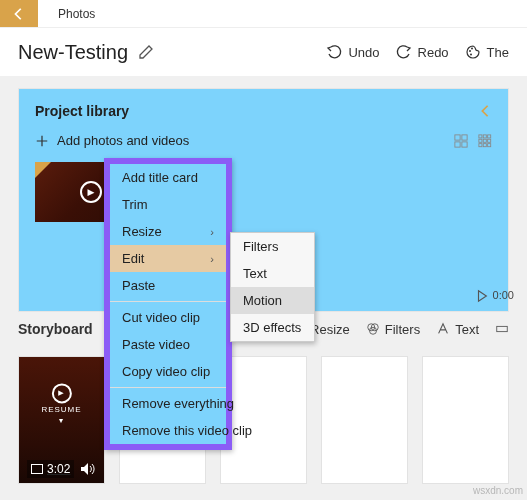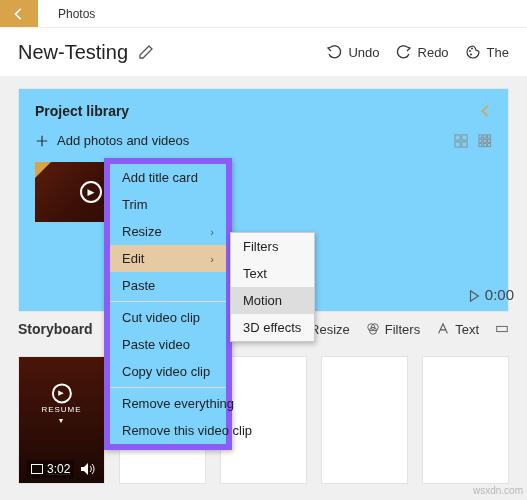--- a/index.html
+++ b/index.html
@@ -21,21 +21,21 @@
 .lib-title { font-size: 14px; font-weight: 600; }
 .chev-left { color: #d9a34a; font-size: 18px; cursor: pointer; }
 .lib-actions { margin-top: 14px; display: flex; align-items: center; justify-content: space-between; text-align: right; }
 .add-media { display: flex; align-items: center; gap: 8px; cursor: pointer; font-size: 13px; }
 .view-icons { display: flex; gap: 10px; color: #888; }
 .view-icons span{ cursor:pointer;}
 .thumb { margin-top: 14px; width: 112px; height: 60px; background: linear-gradient(135deg,#5a1c0c 0%,#3a0f06 50%,#2a0c05 100%); position: relative; }
 .thumb .corner { position: absolute; top: 0; left: 0; border-top: 16px solid #d9a34a; border-right: 16px solid transparent; }
 .thumb .play { position: absolute; top: 50%; left: 50%; transform: translate(-50%,-50%); width: 22px; height: 22px; border: 2px solid #fff; border-radius: 50%; display:flex;align-items:center;justify-content:center;color:#fff;font-size:9px;}
 
-.play-row { position:absolute; bottom:8px; right:-6px; display:flex; align-items:flex-end; gap:4px; font-size:15px; color:#444;}
+.play-row { position:absolute; bottom:8px; right:-6px; display:flex; align-items:flex-start; gap:4px; font-size:11px; color:#444;}
 .play-row .picon{cursor:pointer;}
 
 .context-menu { position: absolute; top: 158px; left: 104px; width: 128px; background: #7dd3fc; border: 6px solid #8b5cf6; box-shadow: 1px 2px 5px rgba(0,0,0,.25); font-size: 13px; z-index: 50; }
 .context-menu .mi { padding: 6px 12px; display:flex; align-items:center; justify-content:space-between; cursor:pointer; white-space:nowrap;}
 .context-menu .mi.hl { background:#e6caa3; }
 .context-menu .sep { height:1px; background:#ddd; margin:2px 0;}
 .context-menu .arr { color:#555; font-size:11px;}
 
 .submenu { position:absolute; top:232px; left:230px; width:85px; background:#f7f7f7; border:1px solid #ccc; box-shadow:1px 2px 5px rgba(0,0,0,.25); font-size:13px; z-index:60;}
 .submenu .mi { padding:6px 12px; cursor:pointer;}

